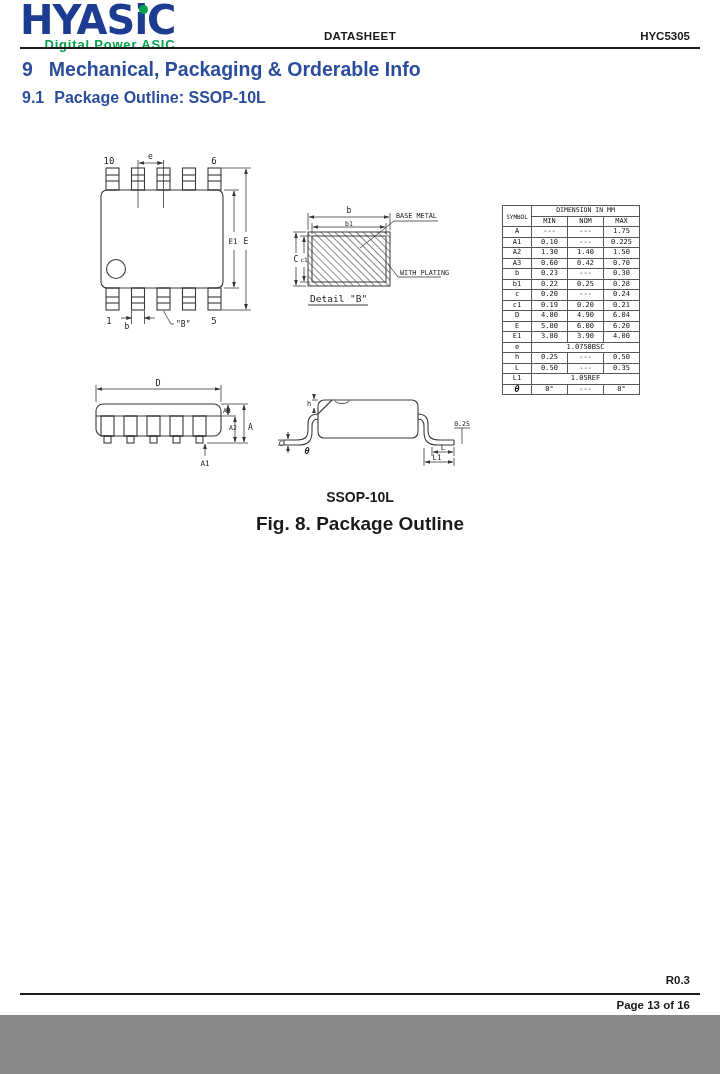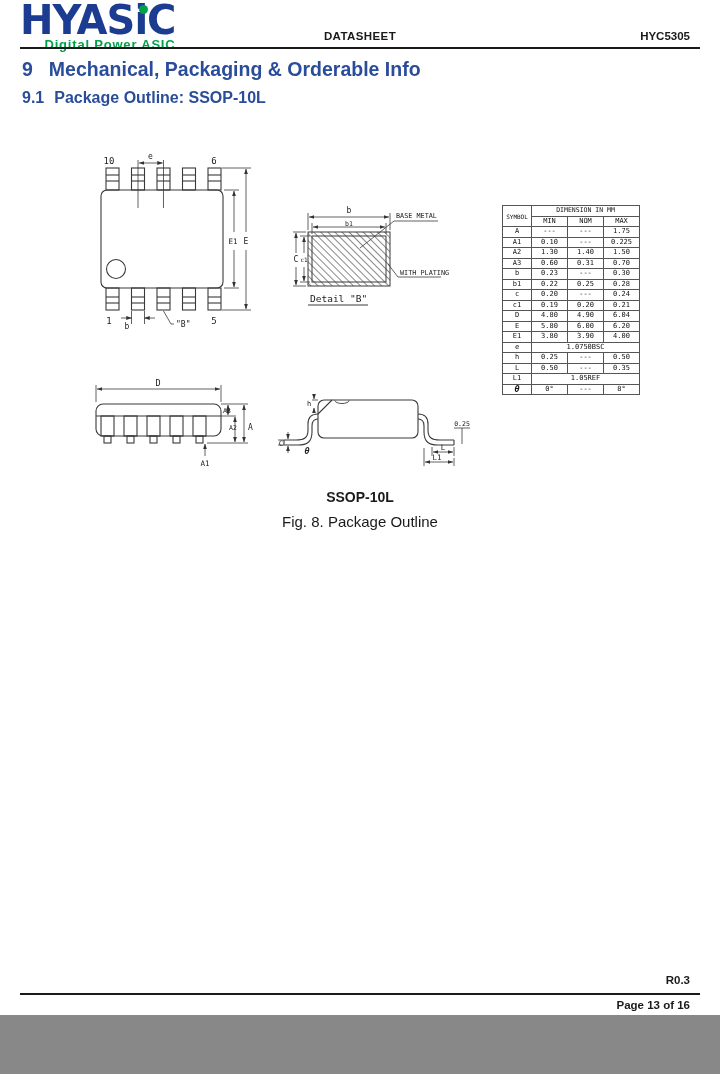--- a/index.html
+++ b/index.html
@@ -34,21 +34,21 @@
   
   svg { position:absolute; overflow:visible; }
   svg text { font-family:"DejaVu Sans Mono", monospace; fill:#222; }
   .svg-top-view    { left:76px;  top:148px; }
   .svg-detail-b    { left:288px; top:200px; }
   .svg-side-view   { left:80px;  top:378px; }
   .svg-lead-profile{ left:276px; top:386px; }
   .pkg-name { position:absolute; left:0; right:0; top:489px; text-align:center;
     font-size:14px; font-weight:600; }
   .fig-caption { position:absolute; left:0; right:0; top:513px; text-align:center;
-    font-size:15px; font-weight:400; }
+    font-size:19px; font-weight:700; }
   
   .dim-table {
     position:absolute; left:502px; top:157px; width:137px;
     border-collapse:collapse; table-layout:fixed;
     font-family:"DejaVu Sans Mono", monospace; font-size:7px; color:#111;margin-top:48px;
   }
   .dim-table th, .dim-table td {
     border:1px solid #555; text-align:center; vertical-align:middle;
     padding:0 1px; height:10.5px; line-height:9px; font-weight:normal;
   }
@@ -321,21 +321,21 @@
         </tr>
         <tr>
           <td>A2</td>
           <td>1.30</td>
           <td>1.40</td>
           <td>1.50</td>
         </tr>
         <tr>
           <td>A3</td>
           <td>0.60</td>
-          <td>0.31</td>
+          <td>0.42</td>
           <td>0.70</td>
         </tr>
         <tr>
           <td>b</td>
           <td>0.23</td>
           <td>---</td>
           <td>0.30</td>
         </tr>
         <tr>
           <td>b1</td>

